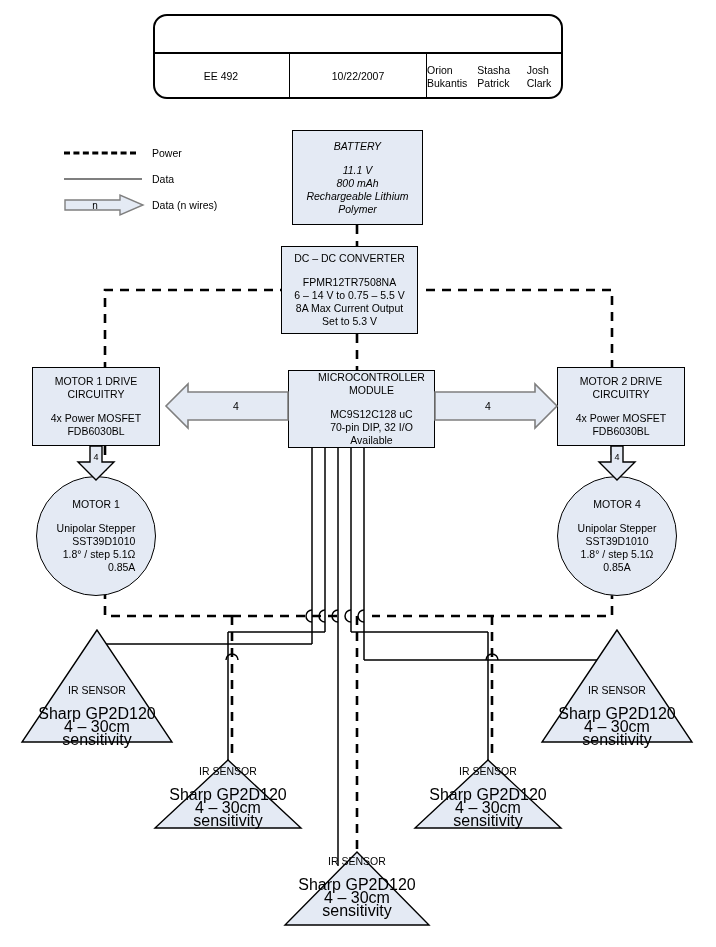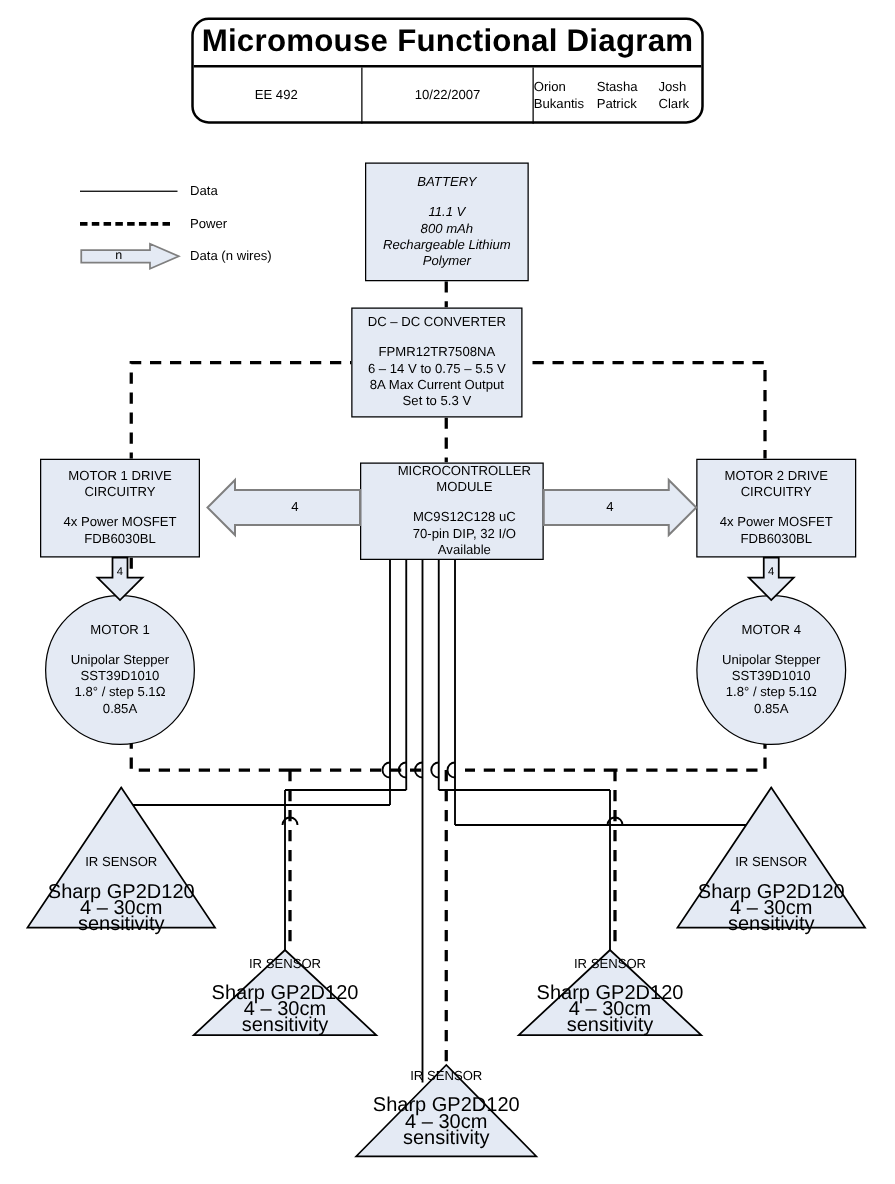--- a/index.html
+++ b/index.html
@@ -44,21 +44,21 @@
 
   #battery{left:292px;top:130px;width:131px;height:95px;font-style:italic;}
   #converter{left:281px;top:246px;width:137px;height:88px;}
   #mcu{left:288px;top:370px;width:147px;height:78px;padding-left:20px;}
   #drive1{left:32px;top:367px;width:128px;height:79px;}
   #drive2{left:557px;top:367px;width:128px;height:79px;}
 
   .motor{position:absolute;box-sizing:border-box;border:1.4px solid #000;
          background:#e4eaf4;border-radius:50%;display:flex;flex-direction:column;
          align-items:center;justify-content:center;text-align:center;}
-  #motor1{left:36px;top:476px;width:120px;height:120px;}
+  #motor1{left:36px;top:476px;width:120px;height:120px;text-align:right;}
   #motor2{left:557px;top:476px;width:120px;height:120px;}
 
   .sensor-label{position:absolute;text-align:center;pointer-events:none;}
   .sensor-label .n-title{font-size:10.5px;}
   .sensor-label .n-body{font-size:16px;margin-top:10px;}
 
   .arrow-num{position:absolute;font-size:10.5px;text-align:center;}
 </style>
 </head>
 <body>
@@ -119,41 +119,40 @@
 
     <path d="M226,660 a6,6 0 0 1 12,0"></path>
     <path d="M486,660 a6,6 0 0 1 12,0"></path>
 
     <path d="M338,632 L338,866"></path>
   </g>
 </svg>
 
 <div id="title-block" class="abs">
   <div class="tb-outer"></div>
-  <div class="tb-title">Micromouse Functional Diagram</div>
   <div class="tb-rule"></div>
   <div class="tb-cells">
     <div class="tb-cell">EE 492</div>
     <div class="tb-cell">10/22/2007</div>
     <div class="tb-cell">
       <span>Orion Bukantis</span>
       <span>Stasha Patrick</span>
       <span>Josh Clark</span>
     </div>
   </div>
 </div>
 
 <div id="legend" class="abs">
   <div class="lg-row">
+    <div class="lg-dash"></div>
+    <div class="lg-label">Power</div>
+  </div>
+  <div class="lg-row">
     <div class="lg-solid"></div>
     <div class="lg-label">Data</div>
-  </div>
-  <div class="lg-row">
-    <div class="lg-dash"></div>
-    <div class="lg-label">Power</div>
   </div>
   <div class="lg-row">
     <svg class="lg-arrow" viewBox="0 0 80 22">
       <path d="M1,6 L56,6 L56,1 L79,11 L56,21 L56,16 L1,16 z" fill="#e4eaf4" stroke="#7f7f7f" stroke-width="1.4"></path>
     </svg>
     <div class="lg-n">n</div>
     <div class="lg-label">Data (n wires)</div>
   </div>
 </div>
 

